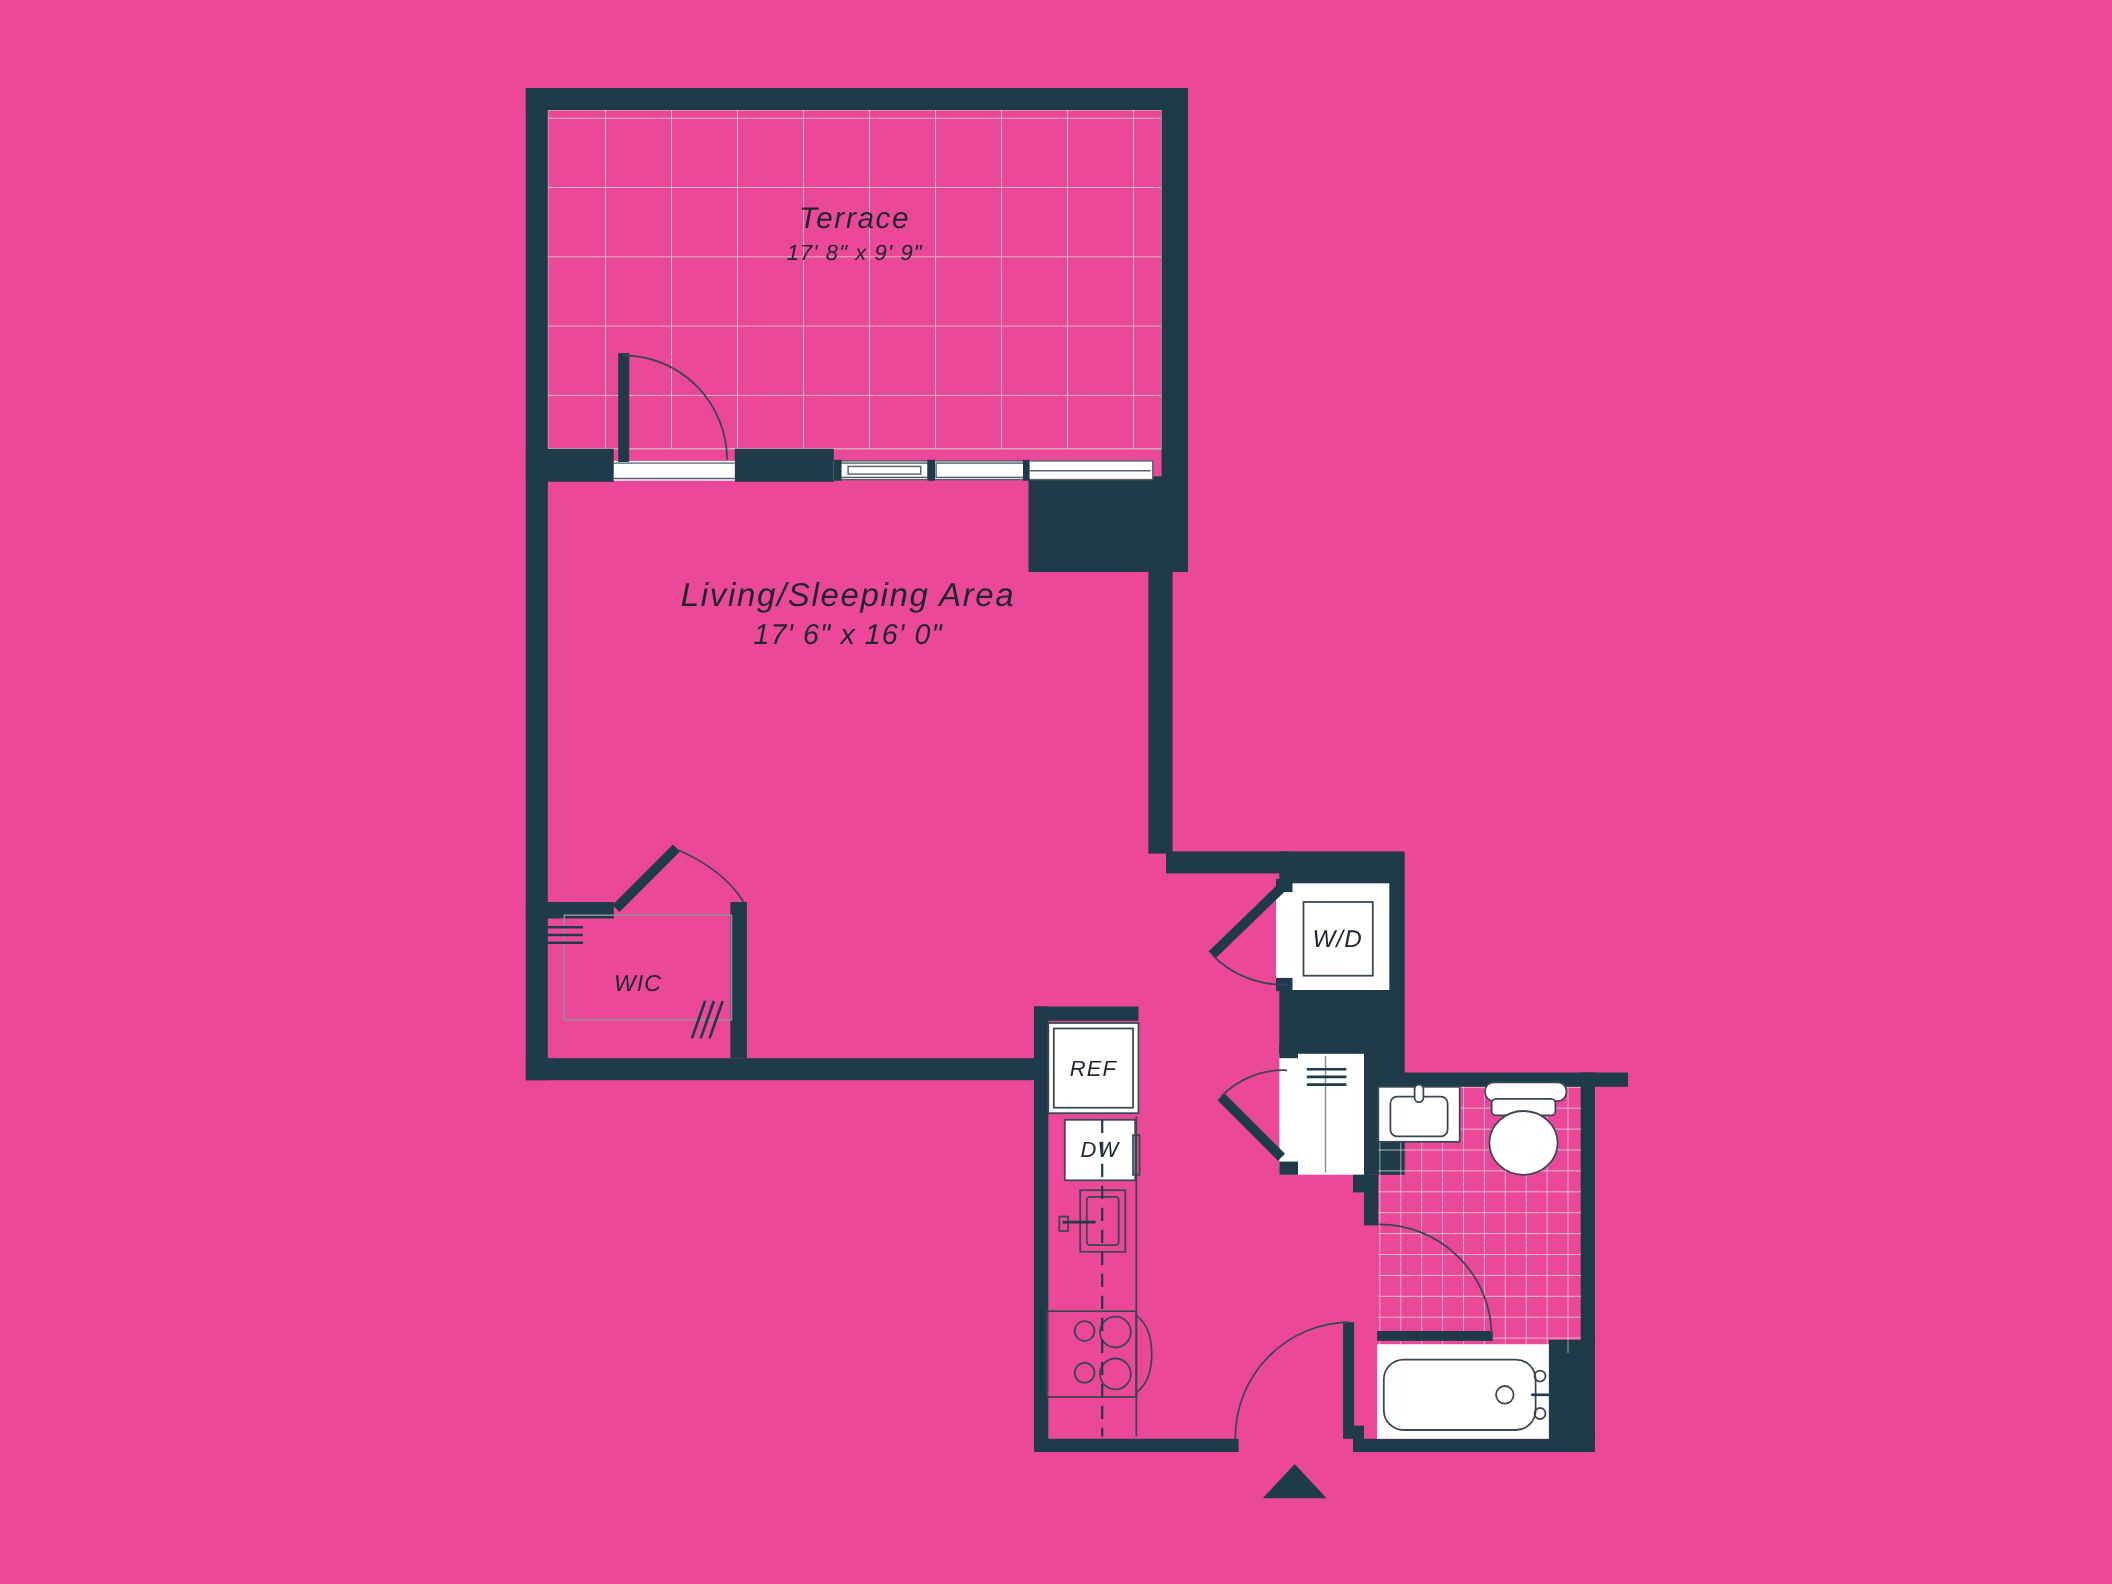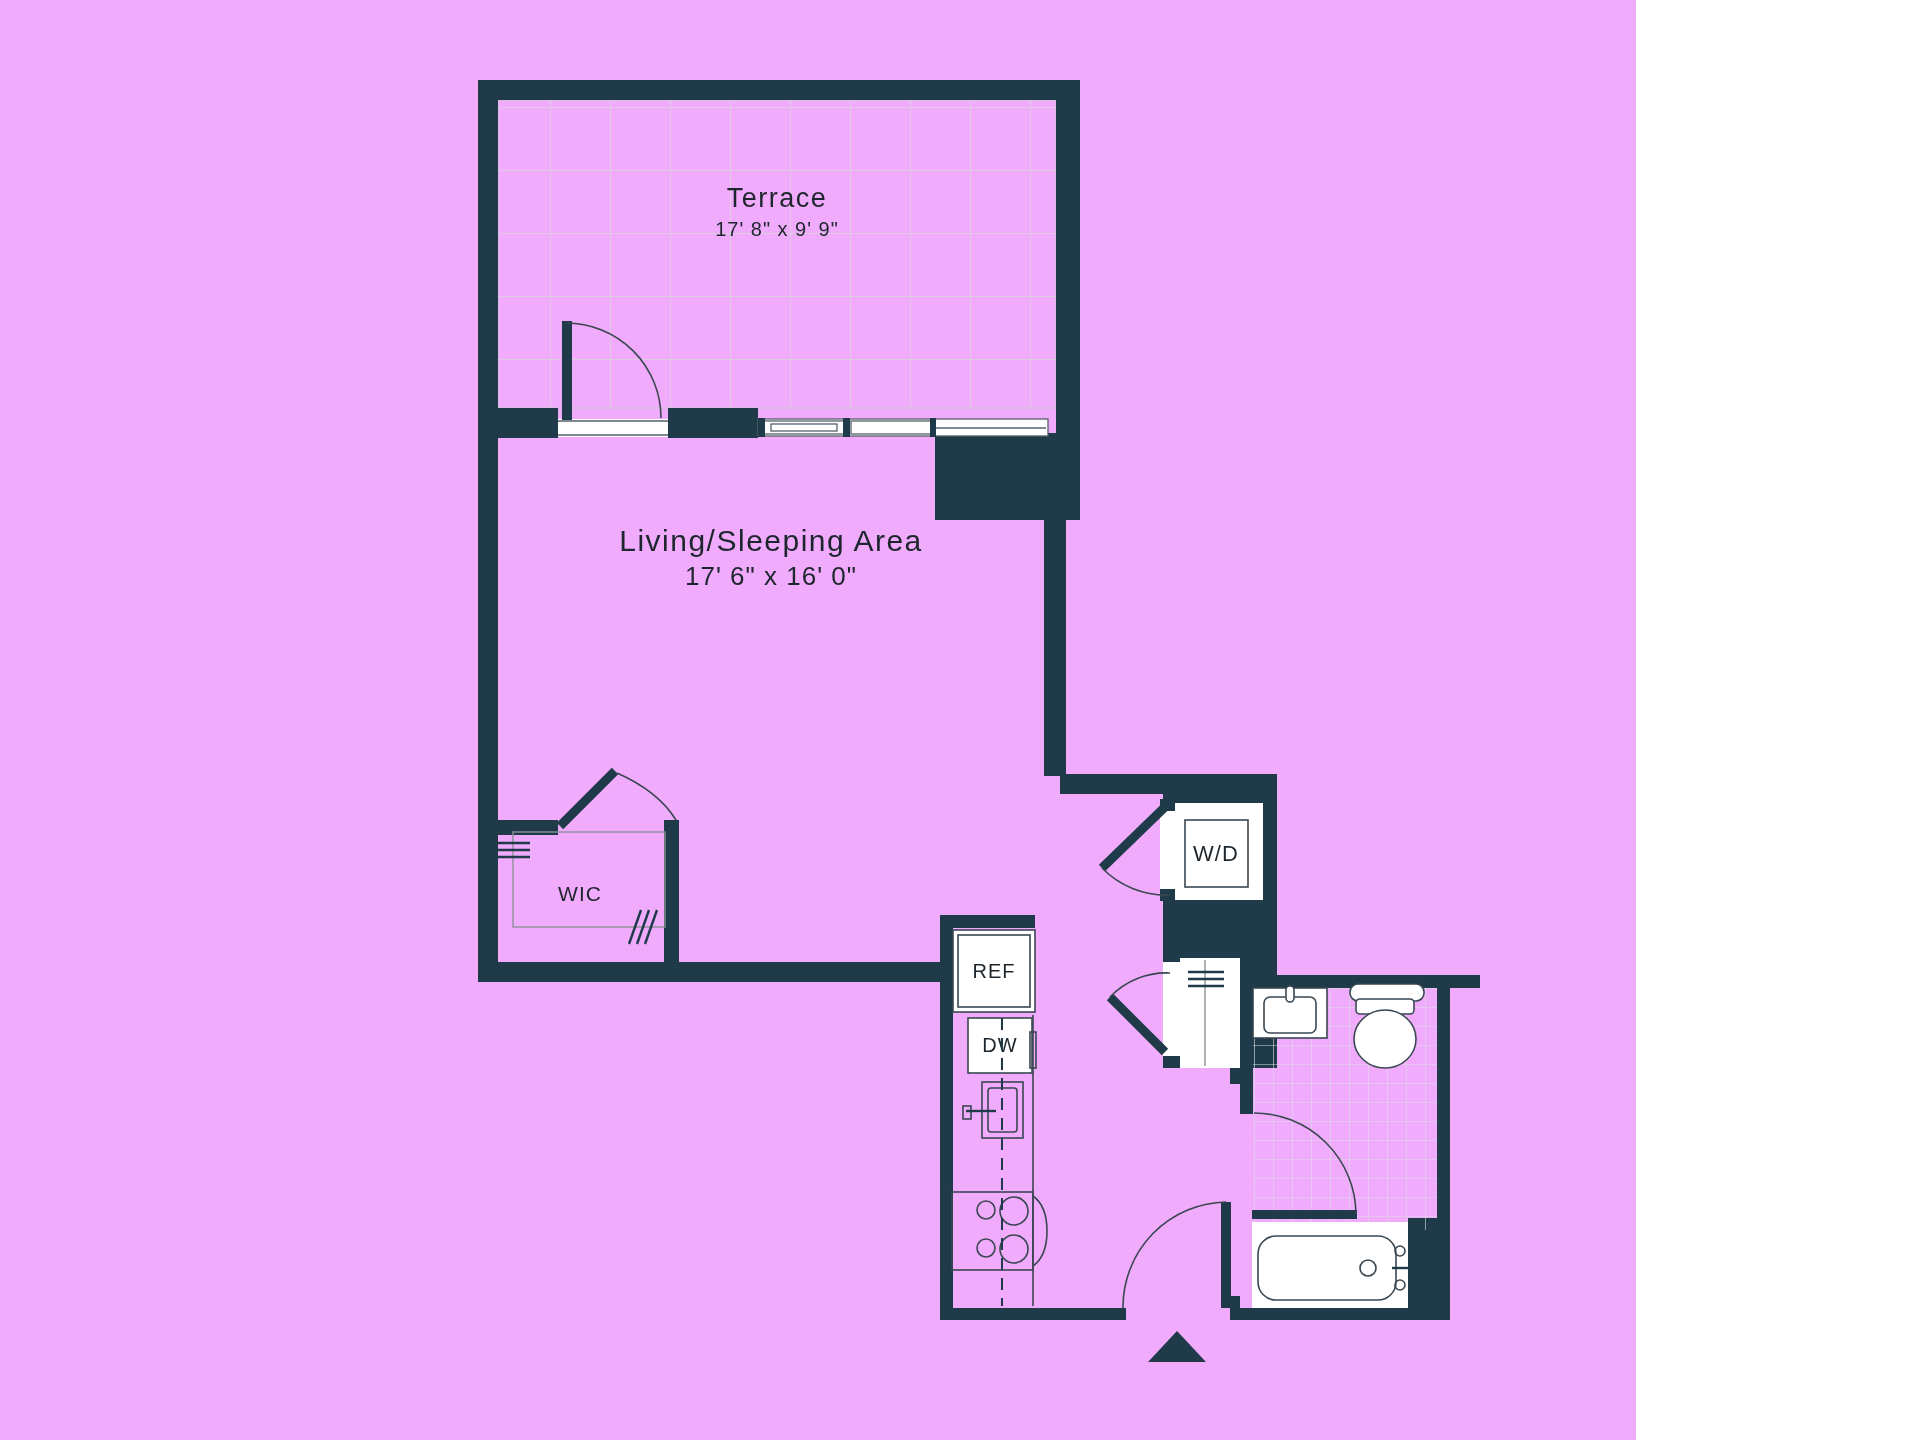--- a/index.html
+++ b/index.html
@@ -1,16 +1,16 @@
 <!DOCTYPE html>
 <html style="--wall: #1f3b49; --fixture_line: #3a4751; --terrace_grid: #d8d8d8; --tile_grid: #dbe0e3; --text: #1d262c; --background: #ffffff;"><head>
 <meta charset="utf-8">
 <style>
   html,body{margin:0;padding:0;background:#ffffff;}
-  .stage{width:1636px;height:1440px;position:relative;background:#f0abfc;overflow:hidden;}
+  .stage{width:1920px;height:1440px;position:relative;background:#ec4899;overflow:hidden;font-style:italic;}
   .wall{fill:var(--wall);}
   .whitefill{fill:#ffffff;}
   .fx{fill:none;stroke:var(--fixture_line);stroke-width:1.6;}
   .fxw{fill:#ffffff;stroke:var(--fixture_line);stroke-width:1.6;}
   .arc{fill:none;stroke:var(--fixture_line);stroke-width:1.6;}
   .leaf{fill:var(--wall);}
   .leafline{stroke:var(--wall);stroke-width:9;}
   .thin{stroke:#8b9298;stroke-width:1.4;fill:none;}
   .hash{stroke:var(--wall);stroke-width:2.4;}
   .dash{stroke:var(--wall);stroke-width:2;stroke-dasharray:12 8;fill:none;}

